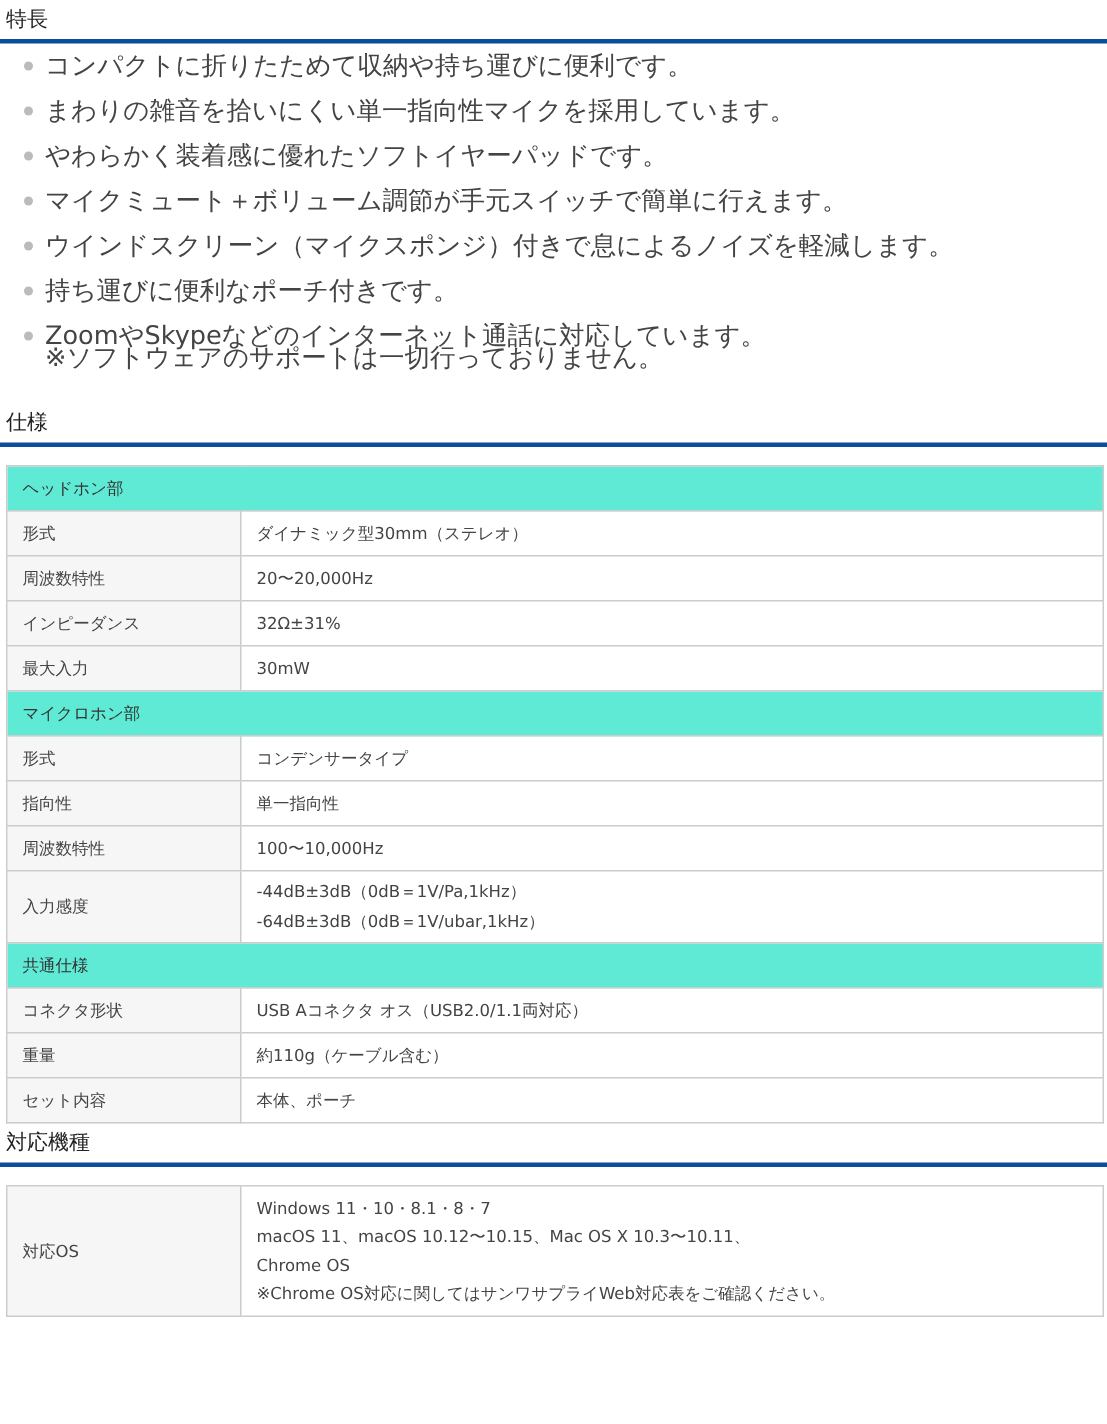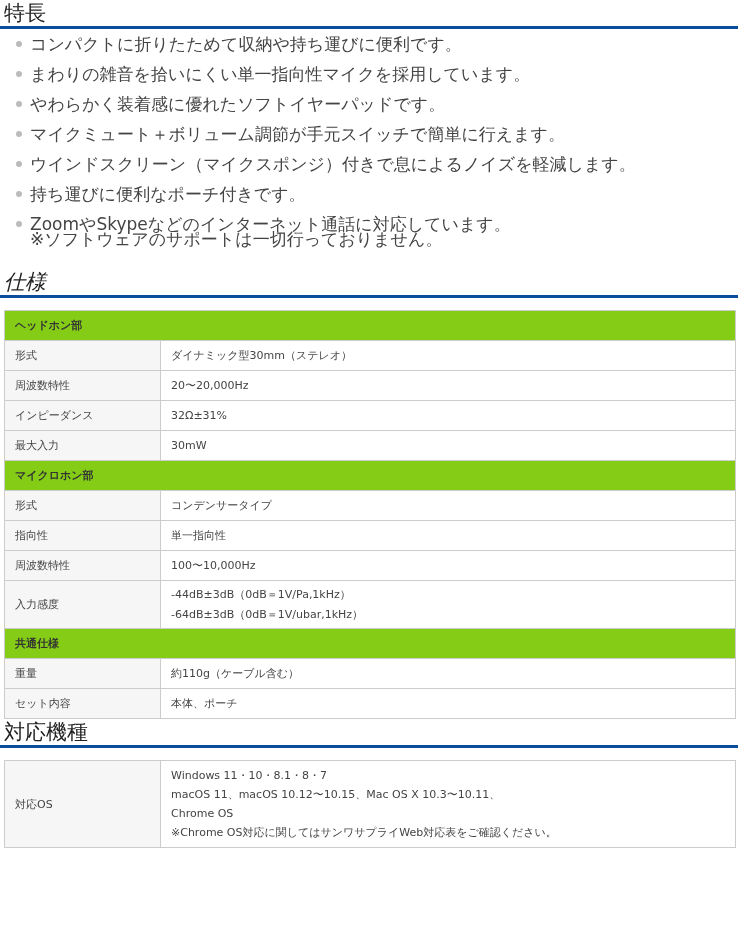--- a/index.html
+++ b/index.html
@@ -1,28 +1,28 @@
 <!DOCTYPE html>
 <html><head>
 <meta charset="utf-8">
 <style>
   html, body { margin:0; padding:0; background:#ffffff; }
   body { width:738px; height:949px; overflow:hidden; font-family:"DejaVu Sans","Liberation Sans",sans-serif; color:#444; }
-  .section-title { font-size:21px; color:#222; margin:0; padding:2px 4px 2px 4px; border-bottom:3px solid #0a4d9c; line-height:22px; font-weight:normal; }
+  .section-title { font-size:14px; color:#222; margin:0; padding:2px 4px 2px 4px; border-bottom:3px solid #0a4d9c; line-height:22px; font-weight:normal; }
   .features { list-style:none; margin:0; padding:8px 0 0 16px; }
   .features li { position:relative; padding-left:14px; font-size:17px; line-height:15px; margin-bottom:15px; color:#444; }
   .features li .bullet { position:absolute; left:0; top:4px; width:6px; height:6px; border-radius:50%; background:#bbbbbb; }
   .features li .line { display:block; }
   table.spec { border-collapse:collapse; width:732px; margin-left:4px; font-size:11px; color:#444; }
   table.spec td { border:1px solid #cccccc; height:29px; padding:0 10px; }
   table.spec td.label { width:135px; background:#f6f6f6; }
   table.spec td.value { background:#ffffff; }
-  table.spec tr.group td { background:#84cc16; font-weight:bold; color:#333; }
+  table.spec tr.group td { background:#5eead4; font-weight:normal; color:#333; }
   table.spec td.value .line { display:block; line-height:20px; }
-  #sec-spec { margin-top:22px;font-style:italic; }
+  #sec-spec { margin-top:22px; }
   #sec-compat { }
   .spacer { height:12px; }
 </style>
 </head>
 <body>
 
 <h2 class="section-title">特長</h2>
 <ul class="features">
   <li>
       <span class="bullet"></span>
@@ -97,20 +97,24 @@
         <td class="label" style="height:47px">入力感度</td>
         <td class="value">
           <span class="line">-44dB±3dB（0dB＝1V/Pa,1kHz）</span>
           <span class="line">-64dB±3dB（0dB＝1V/ubar,1kHz）</span>
         </td>
       </tr>
   <tr class="group">
         <td colspan="2">共通仕様</td>
       </tr>
   <tr>
+        <td class="label">コネクタ形状</td>
+        <td class="value">USB Aコネクタ オス（USB2.0/1.1両対応）</td>
+      </tr>
+  <tr>
         <td class="label">重量</td>
         <td class="value">約110g（ケーブル含む）</td>
       </tr>
   <tr>
         <td class="label">セット内容</td>
         <td class="value">本体、ポーチ</td>
       </tr>
 </tbody>
   </table>
 

